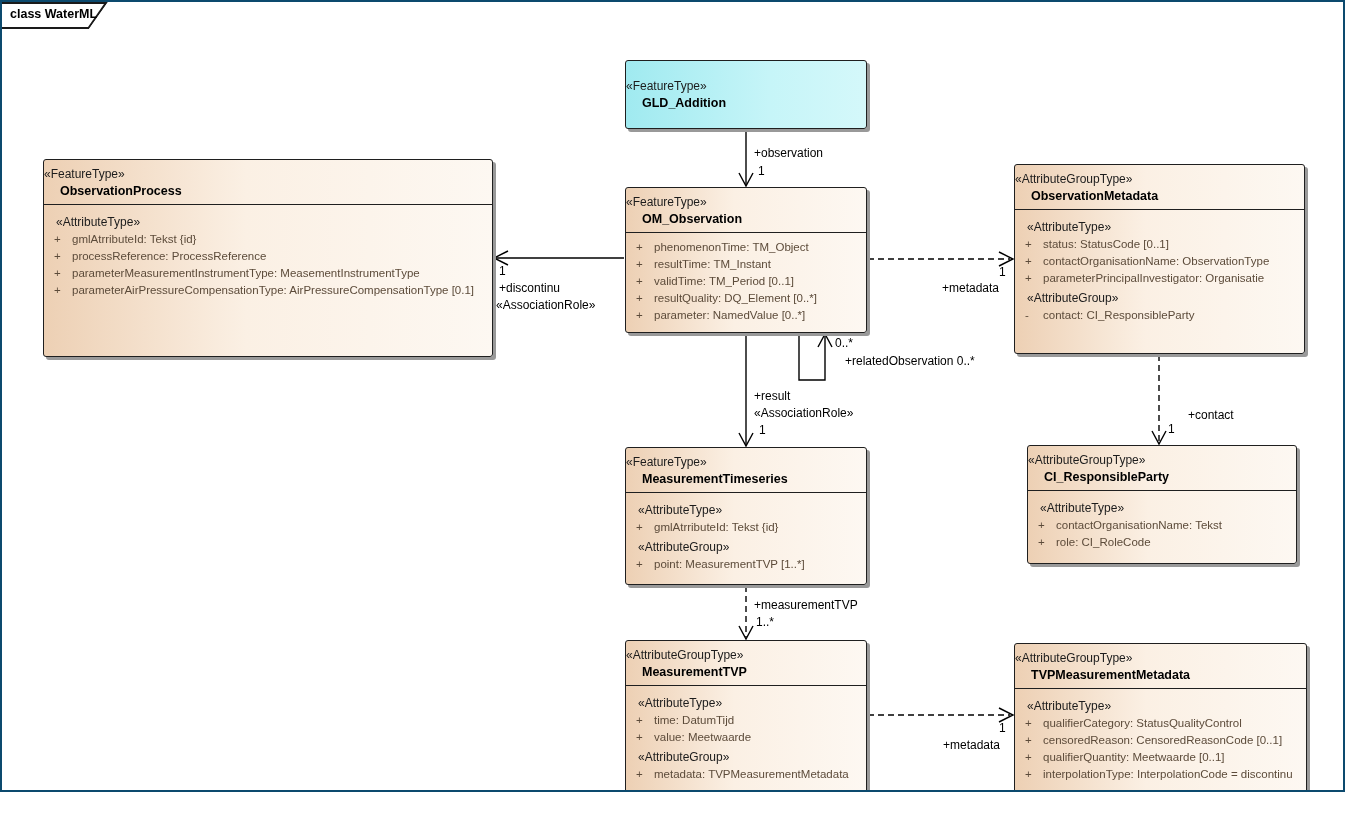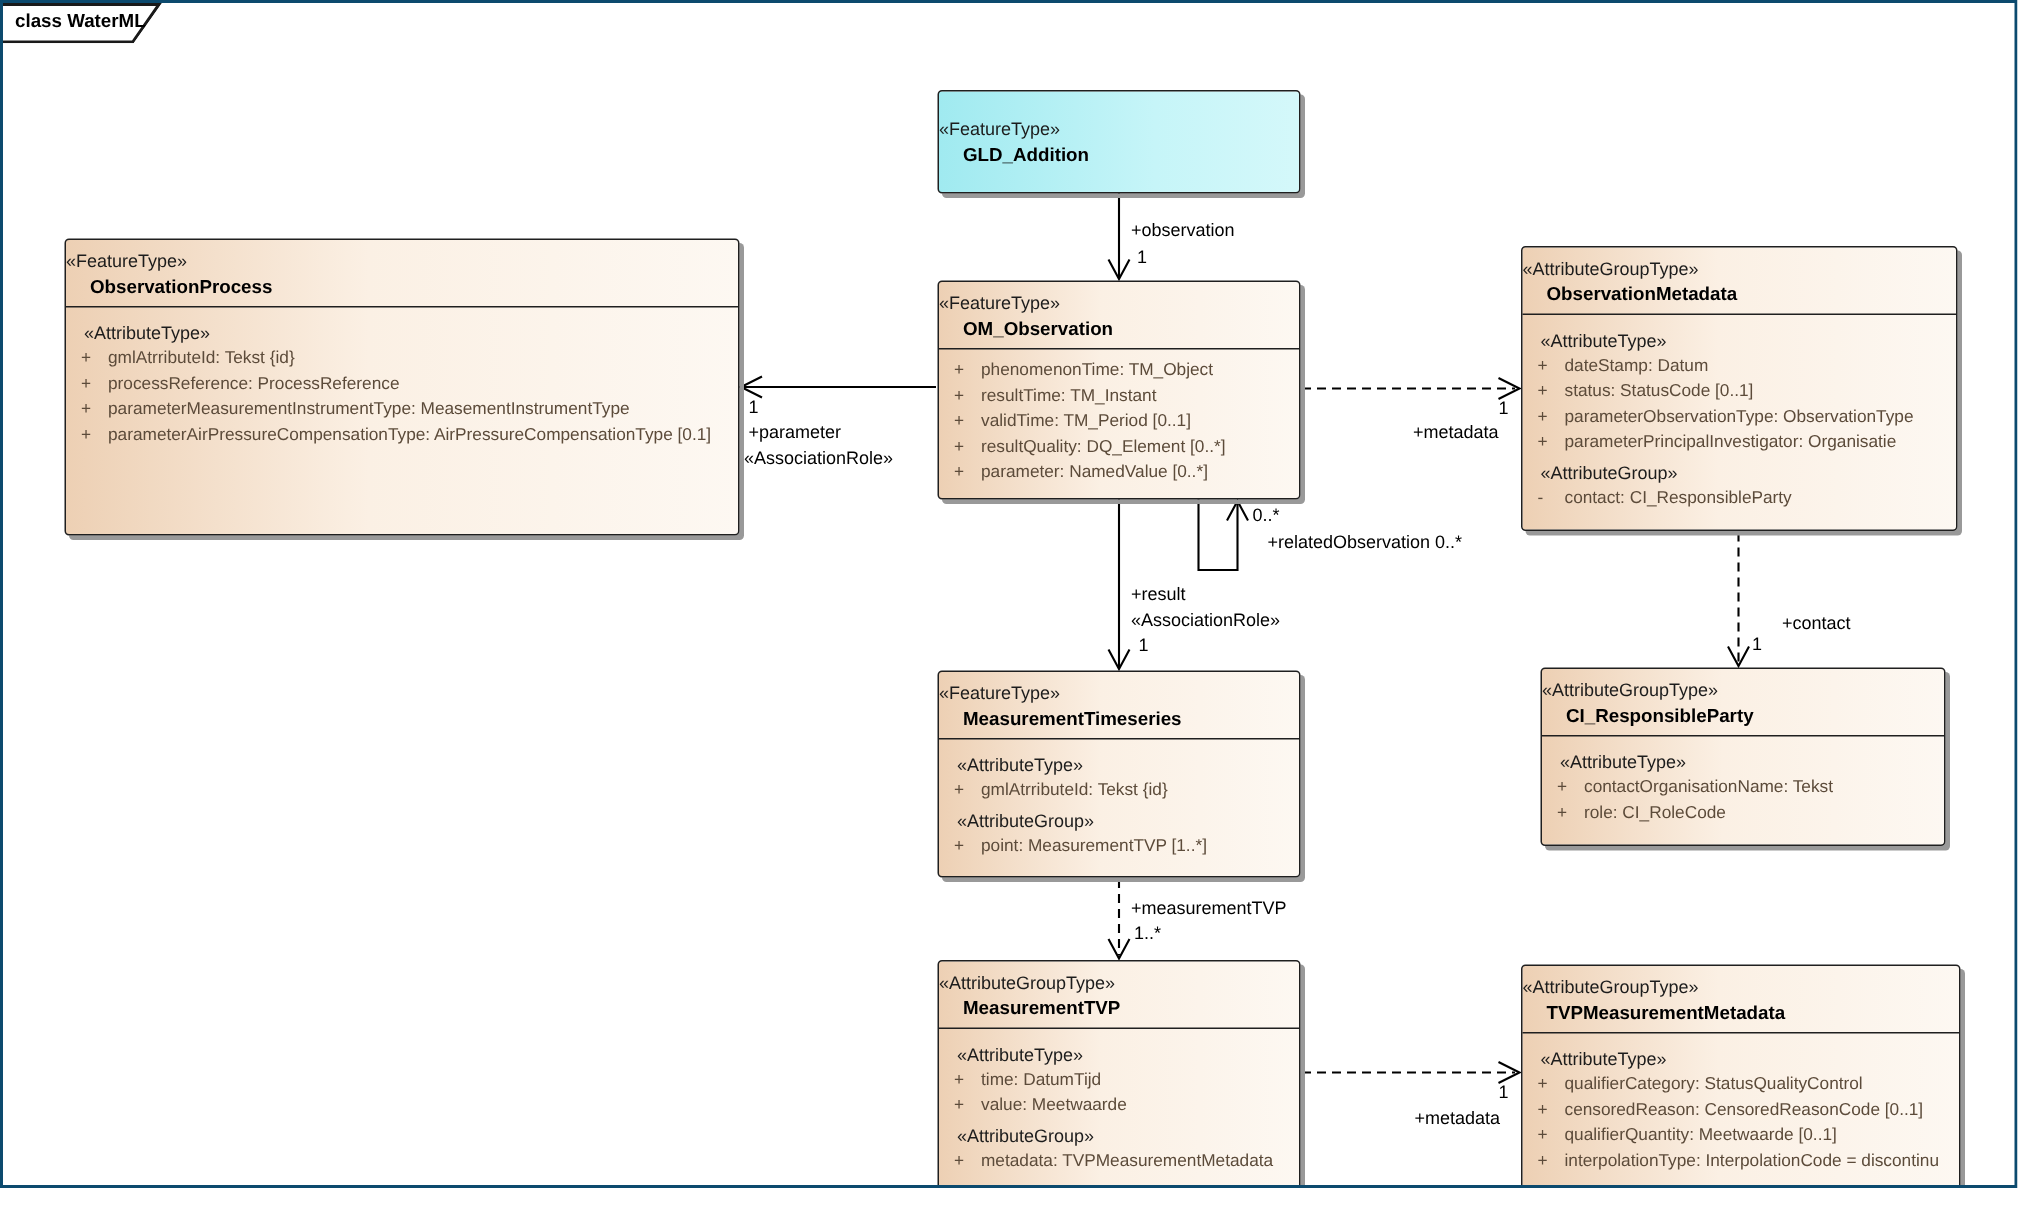--- a/index.html
+++ b/index.html
@@ -126,23 +126,22 @@
       </div>
   </div>
 
   <div class="uml-class" style="left:1012px;top:162px;width:291px;height:190px;">
     <div class="cls-header">
       <div class="stereo">«AttributeGroupType»</div>
       <div class="cls-name">ObservationMetadata</div>
     </div>
     <div class="cls-body">
         <div class="sec-heading">«AttributeType»</div>
-        <div class="attr-row"><span class="vis">+</span><span class="attr-text">dateStamp: Datum</span></div>
         <div class="attr-row"><span class="vis">+</span><span class="attr-text">status: StatusCode [0..1]</span></div>
-        <div class="attr-row"><span class="vis">+</span><span class="attr-text">parameterObservationType: ObservationType</span></div>
+        <div class="attr-row"><span class="vis">+</span><span class="attr-text">contactOrganisationName: ObservationType</span></div>
         <div class="attr-row"><span class="vis">+</span><span class="attr-text">parameterPrincipalInvestigator: Organisatie</span></div>
         <div class="sec-heading">«AttributeGroup»</div>
         <div class="attr-row"><span class="vis">-</span><span class="attr-text">contact: CI_ResponsibleParty</span></div>
       </div>
   </div>
 
   <div class="uml-class" style="left:623px;top:445px;width:242px;height:138px;">
     <div class="cls-header">
       <div class="stereo">«FeatureType»</div>
       <div class="cls-name">MeasurementTimeseries</div>
@@ -192,21 +191,21 @@
         <div class="attr-row"><span class="vis">+</span><span class="attr-text">censoredReason: CensoredReasonCode [0..1]</span></div>
         <div class="attr-row"><span class="vis">+</span><span class="attr-text">qualifierQuantity: Meetwaarde [0..1]</span></div>
         <div class="attr-row"><span class="vis">+</span><span class="attr-text">interpolationType: InterpolationCode = discontinu</span></div>
       </div>
   </div>
 
   <div class="conn-label" style="left:752px;top:144px;">+observation</div>
   <div class="conn-label" style="left:756px;top:162px;">1</div>
 
   <div class="conn-label" style="left:497px;top:262px;">1</div>
-  <div class="conn-label" style="left:497px;top:279px;">+parameter</div>
+  <div class="conn-label" style="left:497px;top:279px;">+discontinu</div>
   <div class="conn-label" style="left:494px;top:296px;">«AssociationRole»</div>
 
   <div class="conn-label" style="left:997px;top:263px;">1</div>
   <div class="conn-label" style="left:940px;top:279px;">+metadata</div>
 
   <div class="conn-label" style="left:833px;top:334px;">0..*</div>
   <div class="conn-label" style="left:843px;top:352px;">+relatedObservation 0..*</div>
 
   <div class="conn-label" style="left:752px;top:387px;">+result</div>
   <div class="conn-label" style="left:752px;top:404px;">«AssociationRole»</div>

